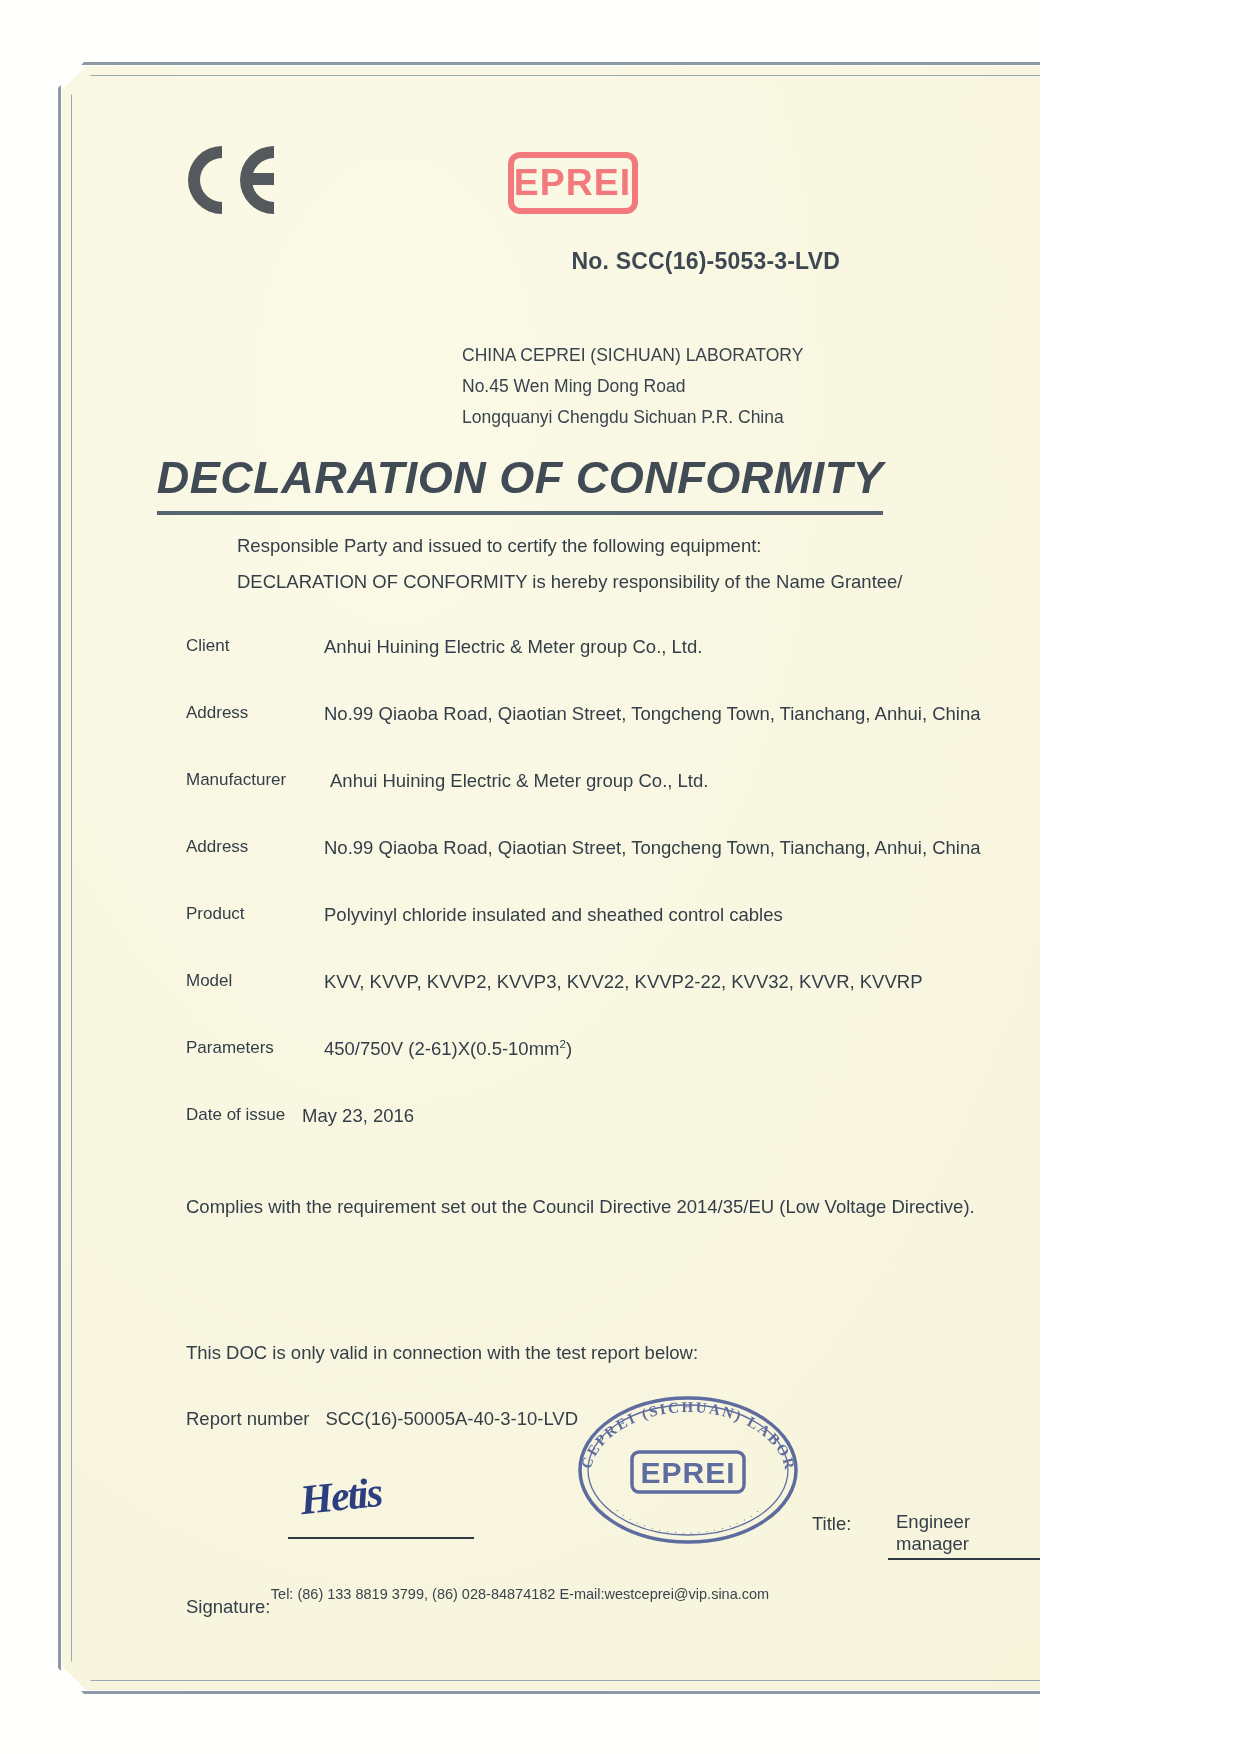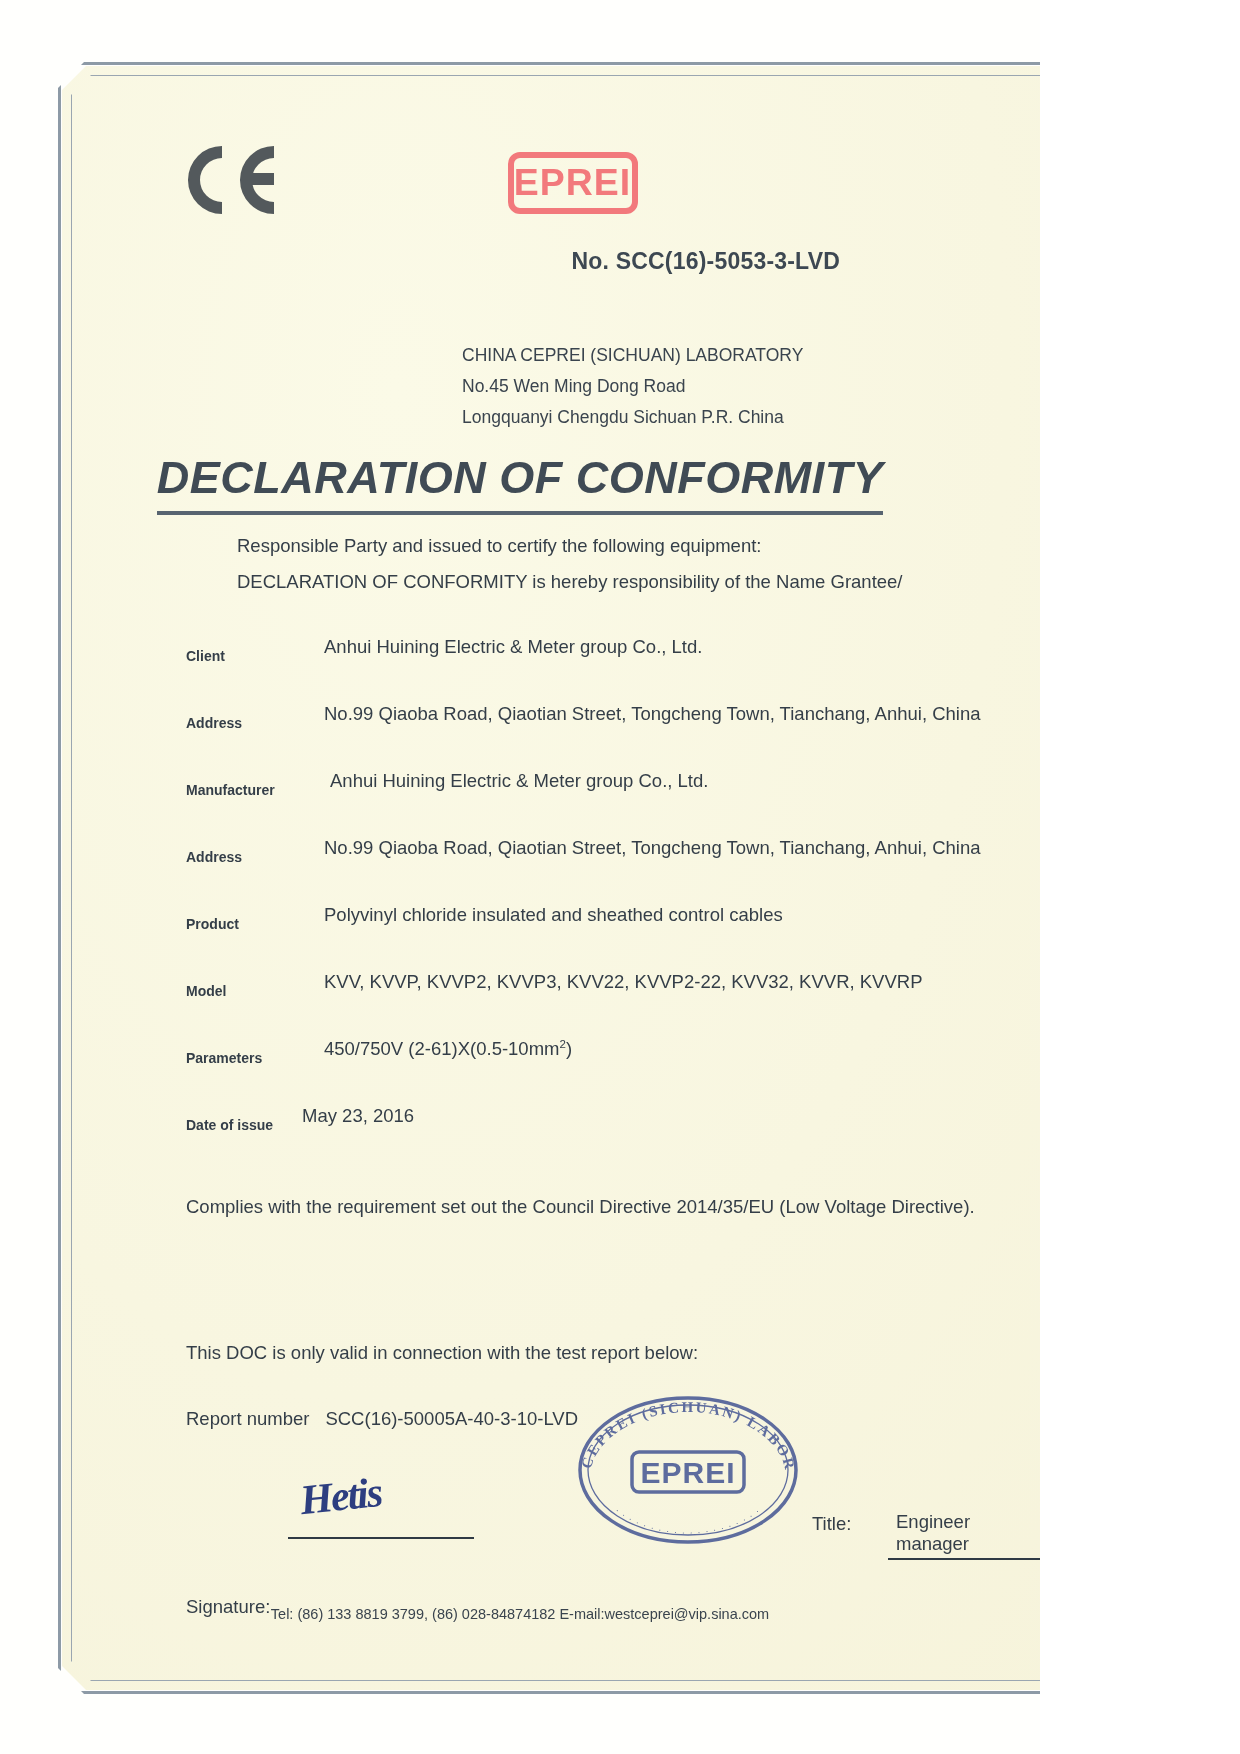--- a/index.html
+++ b/index.html
@@ -141,25 +141,24 @@
 
   
   .fields { left: 0; top: 636px; width: 100%; }
   .field-row {
     position: relative;
     height: 67px;
   }
   .field-label {
     position: absolute;
     left: 186px;
-    top: 12px;
-    font-size: 14px;
-    color: #343e48;
-    white-space: nowrap;
-    font-weight: bold;
+    top: 0;
+    font-size: 17px;
+    color: #343e48;
+    white-space: nowrap;
   }
   .field-value {
     position: absolute;
     left: 324px;
     top: 0;
     font-size: 18.5px;
     color: #343e48;
     white-space: nowrap;
   }
   .field-value sup {
@@ -221,21 +220,20 @@
     opacity: 0.78;
     pointer-events: none;
   }
 
   
   .footer {
     left: 0; right: 0; top: 1586px;
     text-align: center;
     font-size: 14.5px;
     color: #3a444e;
-    margin-top: 20px;
   }
 </style>
 </head>
 <body>
 
 <div class="page">
 
   <div class="paper"></div>
   <div class="frame-outer"></div>
   <div class="frame-inner"></div>

